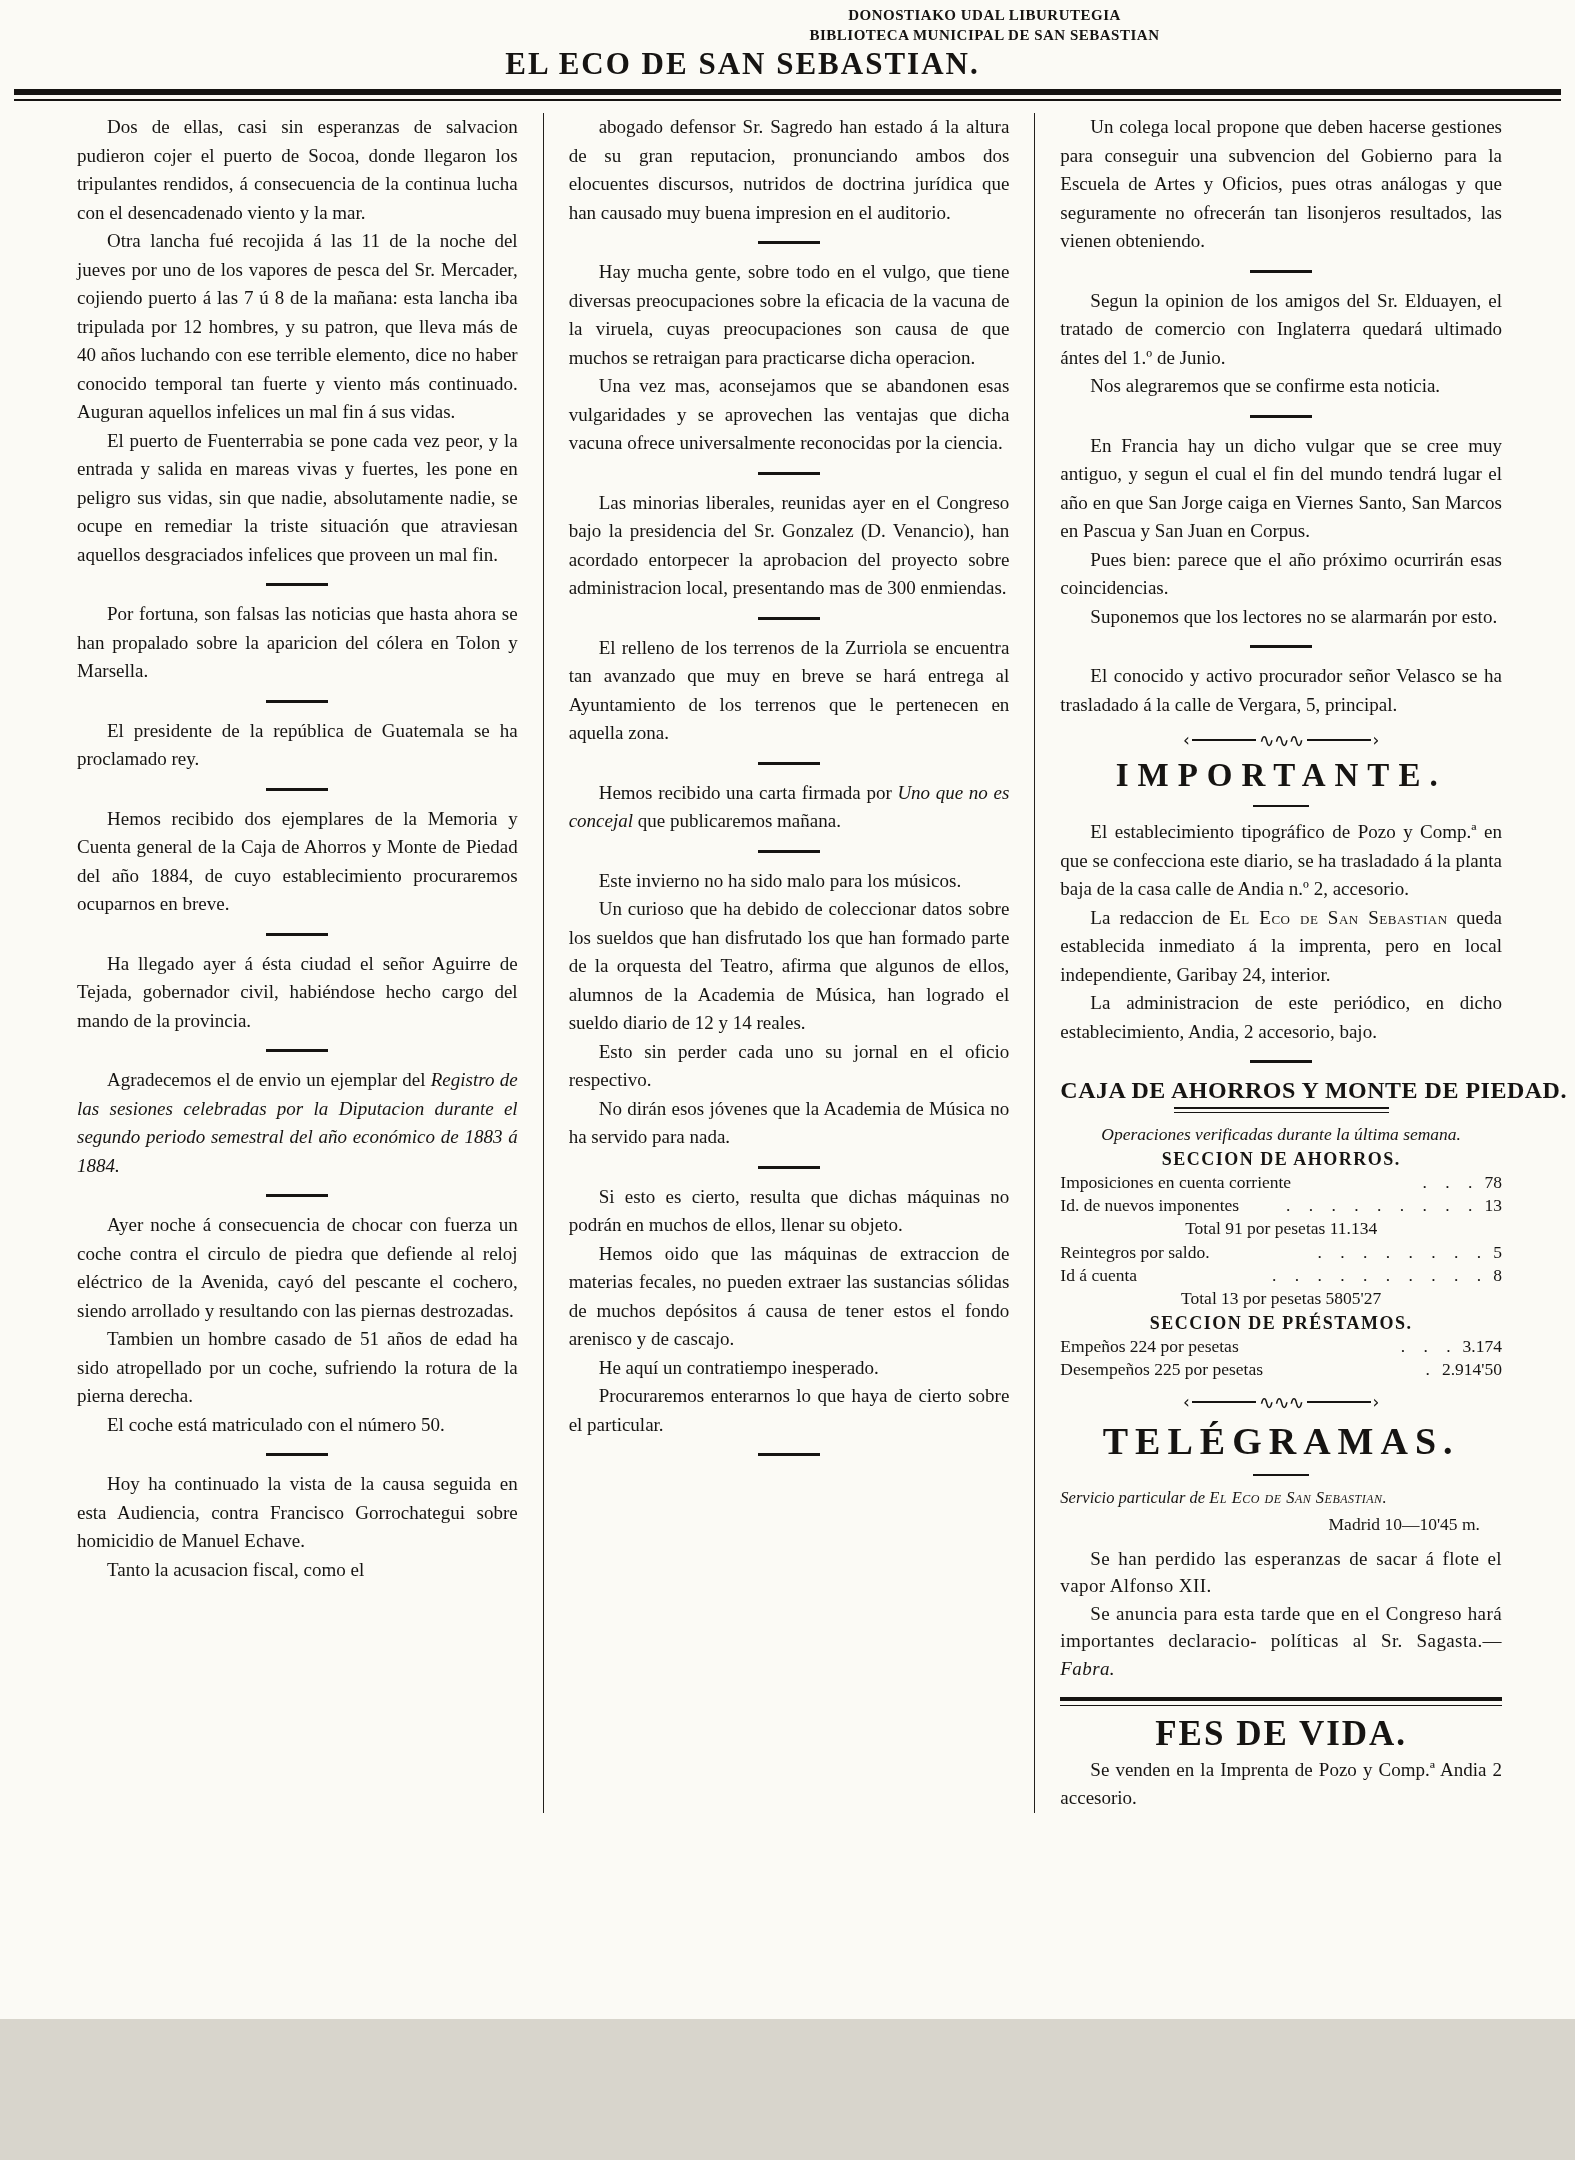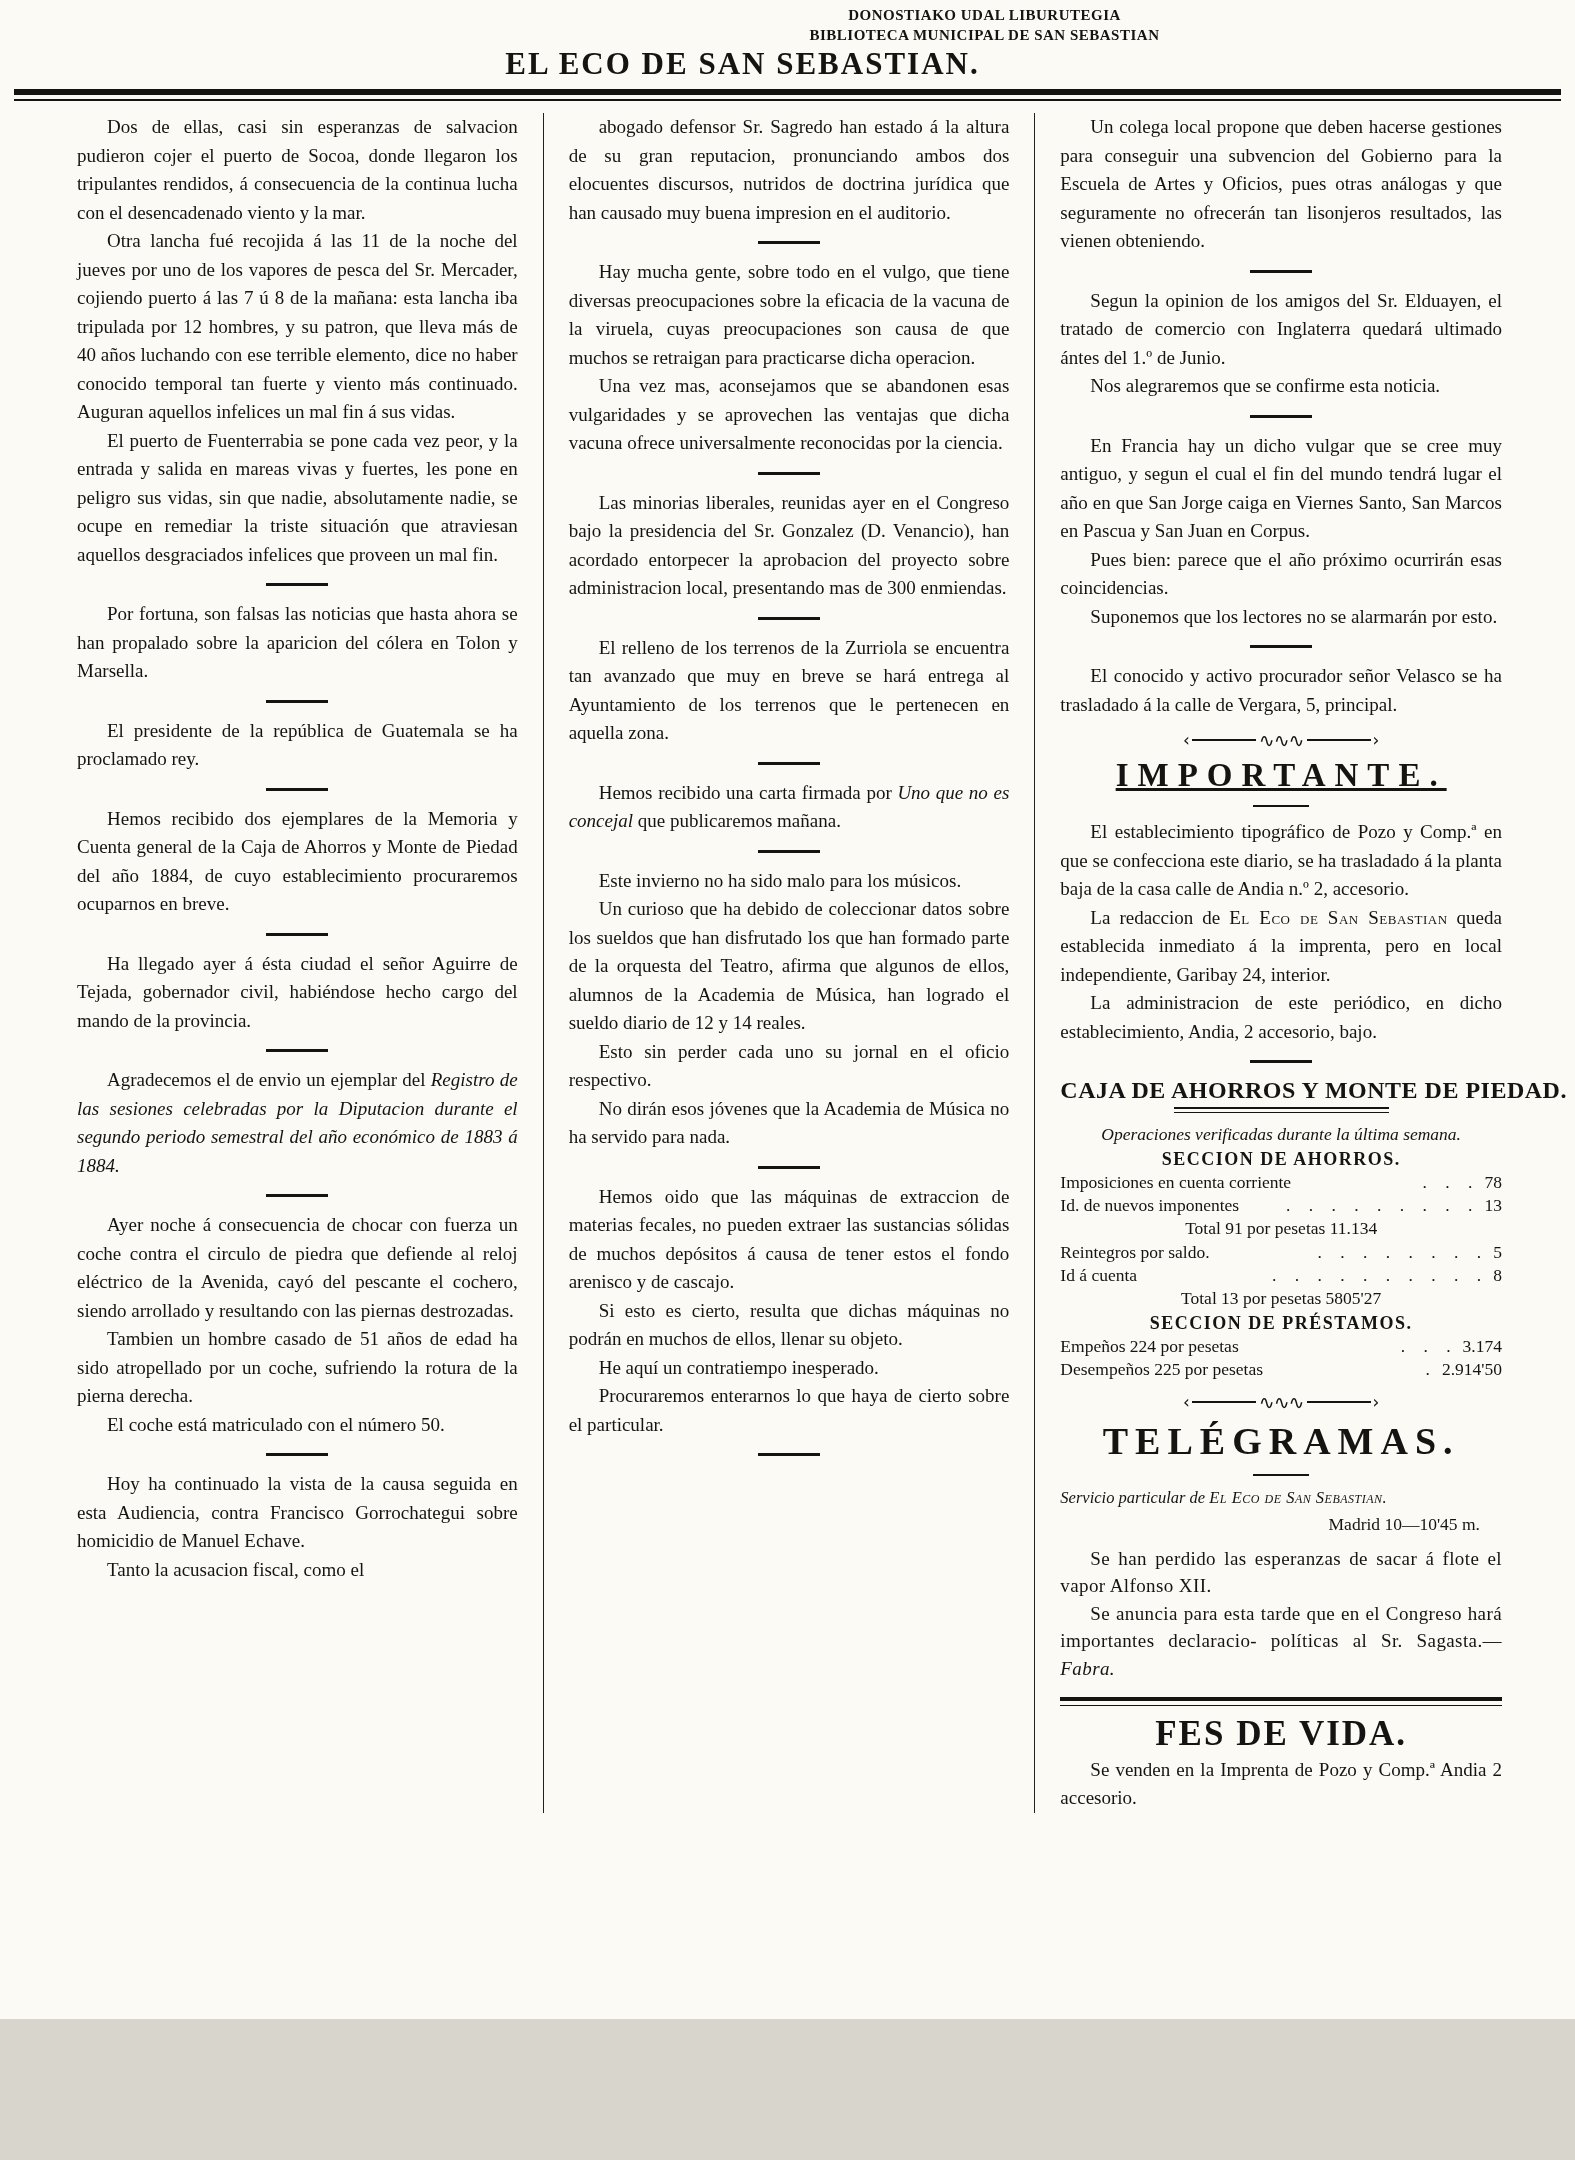--- a/index.html
+++ b/index.html
@@ -25,21 +25,21 @@
   .para.tele{font-weight:normal;font-size:19px;line-height:1.45;letter-spacing:.4px;}
   .it{font-style:italic;}
   .sc{font-variant:small-caps;letter-spacing:.5px;}
   .rule{width:62px;height:0;border-top:3px solid #161412;margin:14px auto;}
   .rule.thin{border-top:2px solid #161412;width:56px;margin:11px auto;}
   .rule.dbl{width:215px;height:3px;border-top:2px solid #161412;border-bottom:1px solid #161412;margin:3px auto 10px auto;}
   .orn{display:flex;align-items:center;justify-content:center;margin:10px 0 6px 0;height:22px;color:#161412;}
   .orn .ln{width:64px;border-top:2px solid #161412;}
   .orn .tip{font-size:17px;line-height:1;padding:0 2px;font-family:"DejaVu Sans",sans-serif;}
   .orn .sq{font-size:19px;letter-spacing:-1px;line-height:1;padding:0 3px;font-family:"DejaVu Sans",sans-serif;}
-  .h-imp{font-size:33px;font-weight:bold;letter-spacing:9px;text-align:center;margin:2px 0 0 0;text-decoration:underline;}
+  .h-imp{font-size:33px;font-weight:bold;letter-spacing:9px;text-align:center;margin:2px 0 0 0;}
   .h-caja{font-size:24px;font-weight:bold;letter-spacing:.5px;text-align:center;margin:4px 0 0 0;white-space:nowrap;}
   .h-tel{font-size:38px;font-weight:bold;letter-spacing:7px;text-align:center;margin:2px 0 0 0;}
   .h-fes{font-size:35px;font-weight:bold;letter-spacing:2px;text-align:center;margin:6px 0 2px 0;}
   .ctr{text-align:center;font-size:17.5px;line-height:1.35;}
   .ctr.sec{font-weight:bold;letter-spacing:1.5px;font-size:18px;}
   .svc{font-size:16.5px;line-height:1.35;margin-top:4px;}
   .rgt{text-align:right;font-size:17.5px;line-height:1.4;margin:3px 22px 8px 0;}
   .ldr{display:flex;align-items:flex-end;font-size:17.5px;line-height:1.32;}
   .ldr .lab{white-space:nowrap;}
   .ldr .dots{flex:1;overflow:hidden;white-space:nowrap;letter-spacing:7px;padding:0 5px;text-align:right;}
@@ -93,22 +93,22 @@
         <div class="rule"></div>
         <p class="para"><span>El relleno de los terrenos de la Zurriola se encuentra tan avanzado que muy en breve se hará entrega al Ayuntamiento de los terrenos que le pertenecen en aquella zona.</span></p>
         <div class="rule"></div>
         <p class="para"><span>Hemos recibido una carta firmada por </span><span class="it">Uno que no es concejal</span><span> que publicaremos mañana.</span></p>
         <div class="rule"></div>
         <p class="para"><span>Este invierno no ha sido malo para los músicos.</span></p>
         <p class="para"><span>Un curioso que ha debido de coleccionar datos sobre los sueldos que han disfrutado los que han formado parte de la orquesta del Teatro, afirma que algunos de ellos, alumnos de la Academia de Música, han logrado el sueldo diario de 12 y 14 reales.</span></p>
         <p class="para"><span>Esto sin perder cada uno su jornal en el oficio respectivo.</span></p>
         <p class="para"><span>No dirán esos jóvenes que la Academia de Música no ha servido para nada.</span></p>
         <div class="rule"></div>
+        <p class="para"><span>Si esto es cierto, resulta que dichas máquinas no podrán en muchos de ellos, llenar su objeto.</span></p>
         <p class="para"><span>Hemos oido que las máquinas de extraccion de materias fecales, no pueden extraer las sustancias sólidas de muchos depósitos á causa de tener estos el fondo arenisco y de cascajo.</span></p>
-        <p class="para"><span>Si esto es cierto, resulta que dichas máquinas no podrán en muchos de ellos, llenar su objeto.</span></p>
         <p class="para"><span>He aquí un contratiempo inesperado.</span></p>
         <p class="para"><span>Procuraremos enterarnos lo que haya de cierto sobre el particular.</span></p>
         <div class="rule"></div>
       </div>
       <div class="col col-3">
         <p class="para"><span>Un colega local propone que deben hacerse gestiones para conseguir una subvencion del Gobierno para la Escuela de Artes y Oficios, pues otras análogas y que seguramente no ofrecerán tan lisonjeros resultados, las vienen obteniendo.</span></p>
         <div class="rule"></div>
         <p class="para"><span>Segun la opinion de los amigos del Sr. Elduayen, el tratado de comercio con Inglaterra quedará ultimado ántes del 1.º de Junio.</span></p>
         <p class="para"><span>Nos alegraremos que se confirme esta noticia.</span></p>
         <div class="rule"></div>

